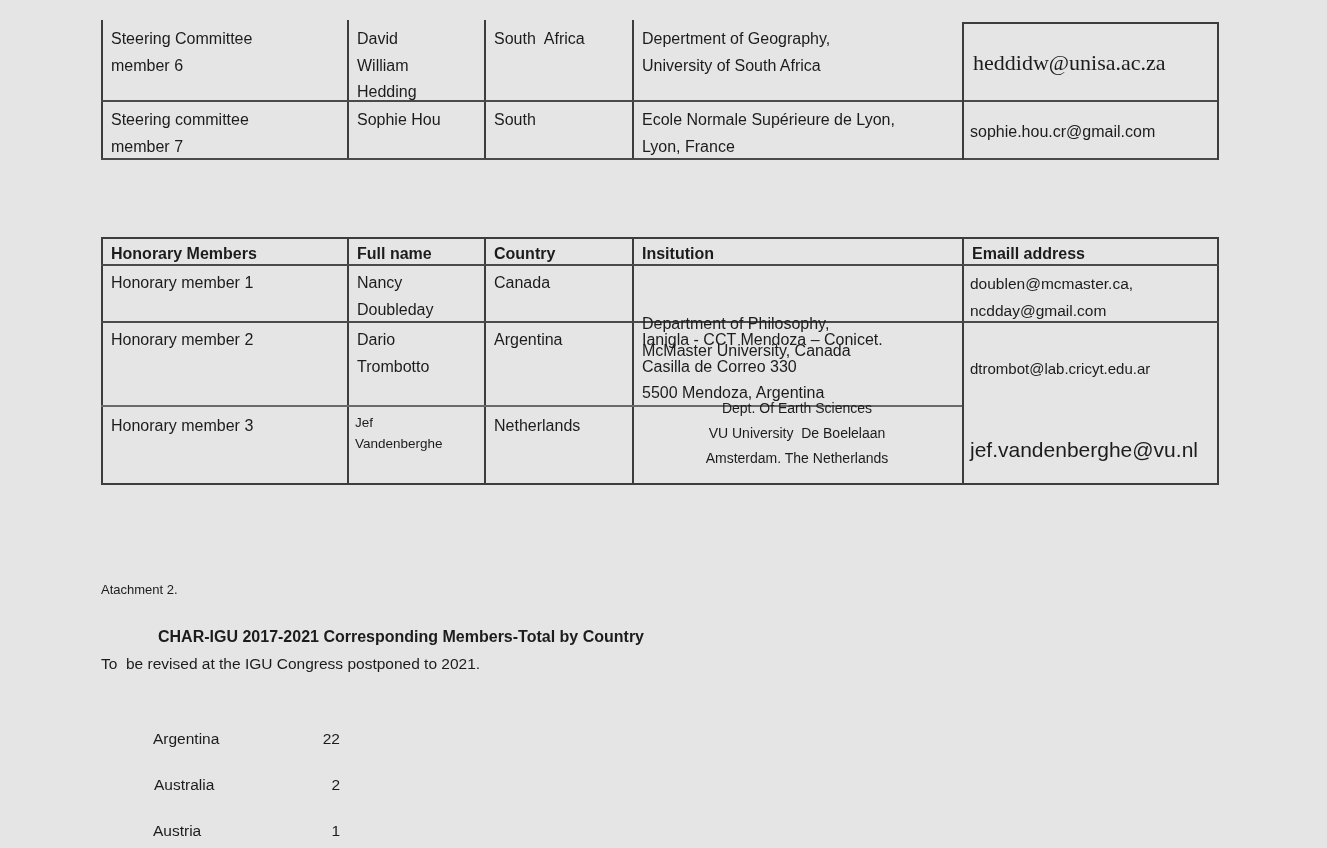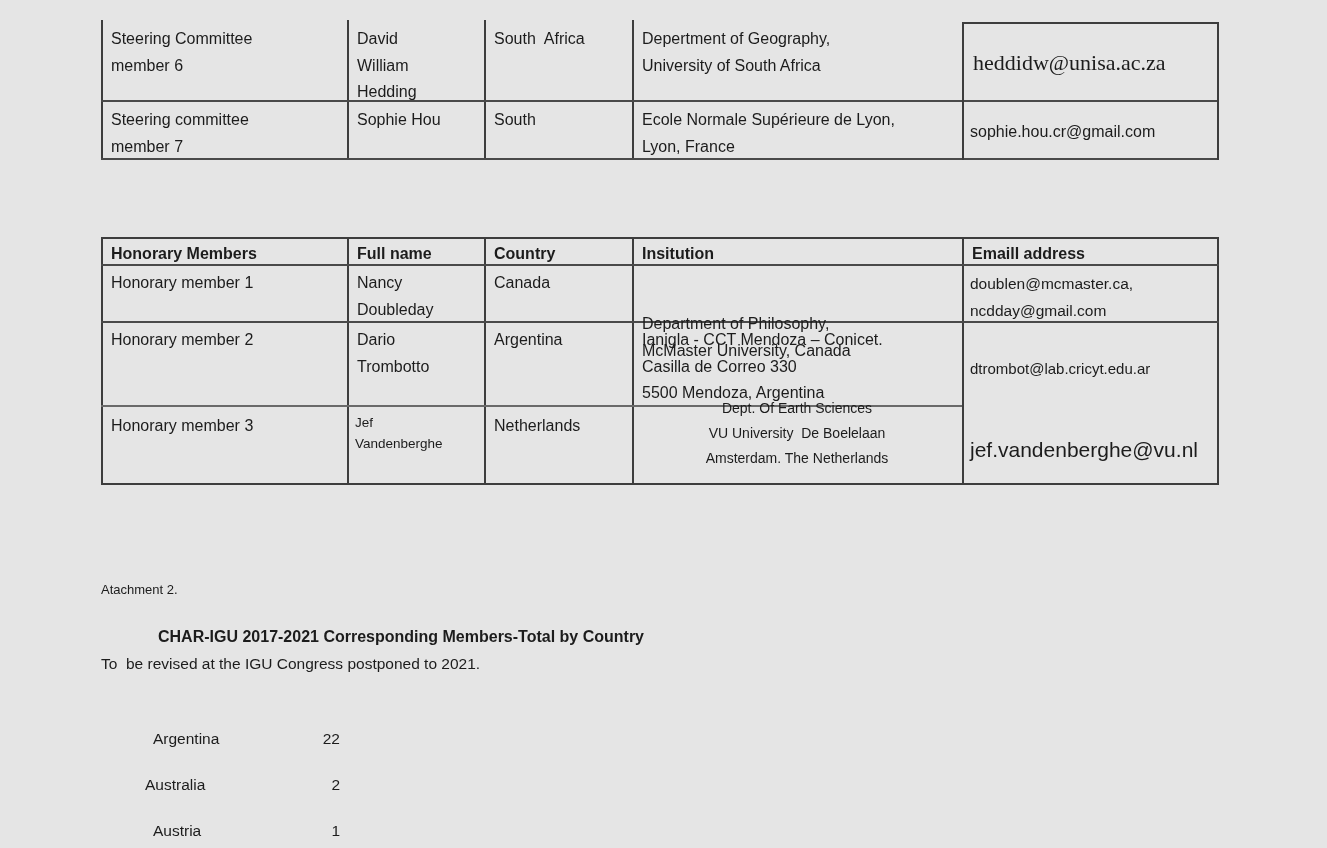--- a/index.html
+++ b/index.html
@@ -155,20 +155,20 @@
   <div>
     <div class="para h-attach" style="left:101px; top:582px;">Atachment 2.</div>
     <div class="para h-title" style="left:118px; top:628px;margin-left:40px;">CHAR-IGU 2017-2021 Corresponding Members-Total by Country</div>
     <div class="para h-sub" style="left:101px; top:655px;">To  be revised at the IGU Congress postponed to 2021.</div>
   </div>
 
   <div>
     <div class="country-label" style="left:153px; top:730px;">Argentina</div>
     <div class="country-count" style="left:245px; top:730px;">22</div>
 
-    <div class="country-label" style="left:145px; top:776px;">Australia</div>
+    <div class="country-label" style="left:154px; top:776px;">Australia</div>
     <div class="country-count" style="left:245px; top:776px;">2</div>
 
     <div class="country-label" style="left:153px; top:822px;">Austria</div>
     <div class="country-count" style="left:245px; top:822px;">1</div>
   </div>
 
 </div>
 
 </body></html>

